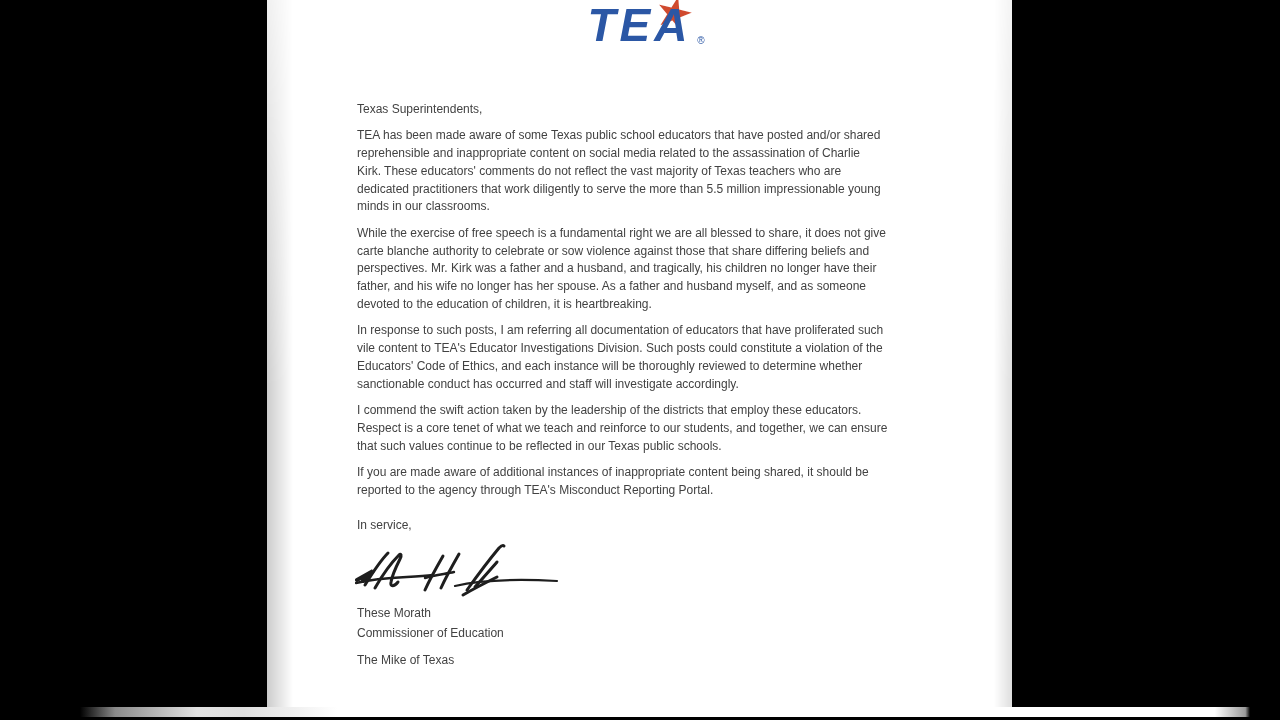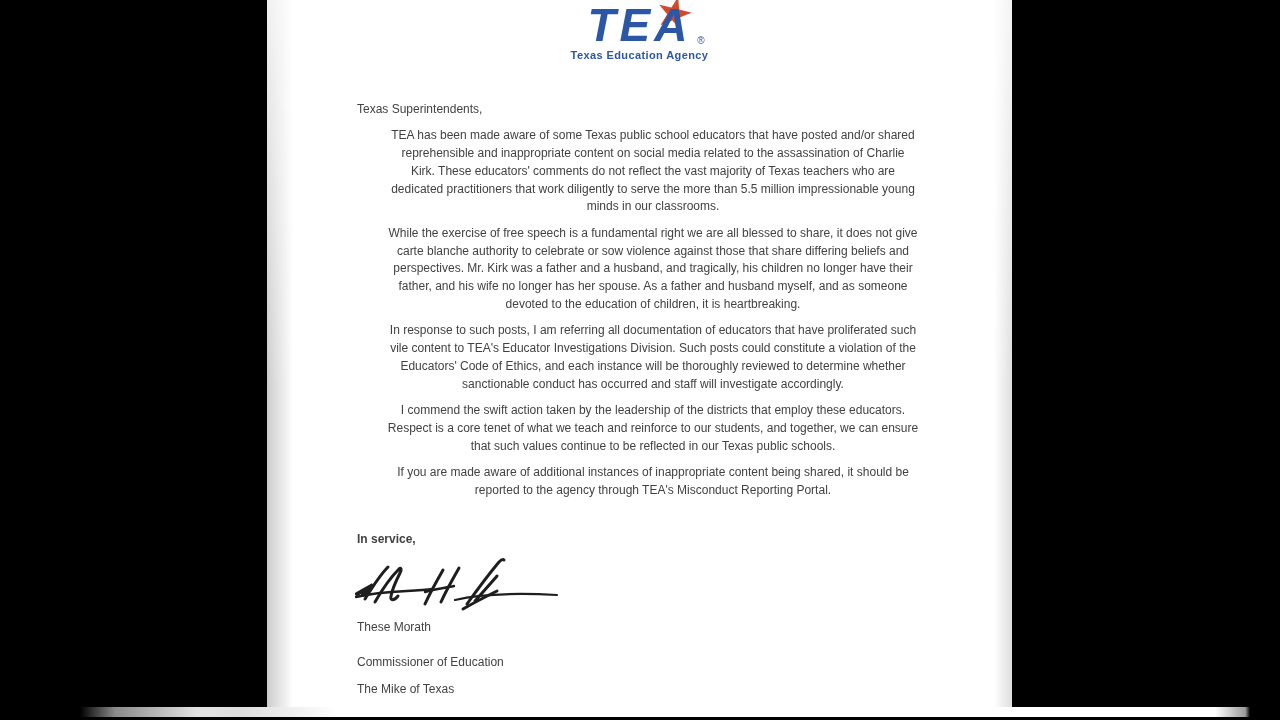--- a/index.html
+++ b/index.html
@@ -44,26 +44,26 @@
   }
   .logo-tagline{
     position:relative;z-index:2;margin-top:1px;
     font-size:11px;font-weight:bold;letter-spacing:0.4px;color:#2b57a5;
   }
   
   .letter{
     position:absolute;left:90px;top:101px;width:592px;
     font-size:12px;line-height:17.8px;color:#424242;
   }
-  .para{margin:8.5px 0 0 0;white-space:pre-line;text-align:center;}
+  .para{margin:8.5px 0 0 0;white-space:pre-line;}
   .salutation{margin:0;}
-  .closing{margin-top:32px;font-weight:bold;}
+  .closing{margin-top:18px;}
   .signature{display:block;margin:3px 0 0 -2px;}
   .sig-name{margin-top:5px;}
-  .sig-title{margin-top:17px;}
+  .sig-title{margin-top:2px;}
   .sig-org{margin-top:9.5px;}
   
   .bottom-strip{
     position:absolute;left:80px;top:707px;width:1170px;height:10px;
     background:linear-gradient(to right,
       #000 0%, #8a8a8a 3%, #e2e2e2 10%, #dedede 14%, #ffffff 22%,
       #ffffff 97%, #9a9a9a 99.6%, #000 100%);
   }
 </style>
 </head>
@@ -75,21 +75,20 @@
 
     <div class="edge-shadow left"></div>
     <div class="edge-shadow right"></div>
 
     <div class="logo">
       <div class="logo-row">
         <span class="logo-star">★</span>
         <span class="logo-word">TEA</span>
         <span class="logo-reg">®</span>
       </div>
-      <div class="logo-tagline">Texas Education Agency</div>
     </div>
 
     <div class="letter">
       <div class="salutation">Texas Superintendents,</div>
 
       <p class="para">TEA has been made aware of some Texas public school educators that have posted and/or shared
 reprehensible and inappropriate content on social media related to the assassination of Charlie
 Kirk. These educators' comments do not reflect the vast majority of Texas teachers who are
 dedicated practitioners that work diligently to serve the more than 5.5 million impressionable young
 minds in our classrooms.</p>

